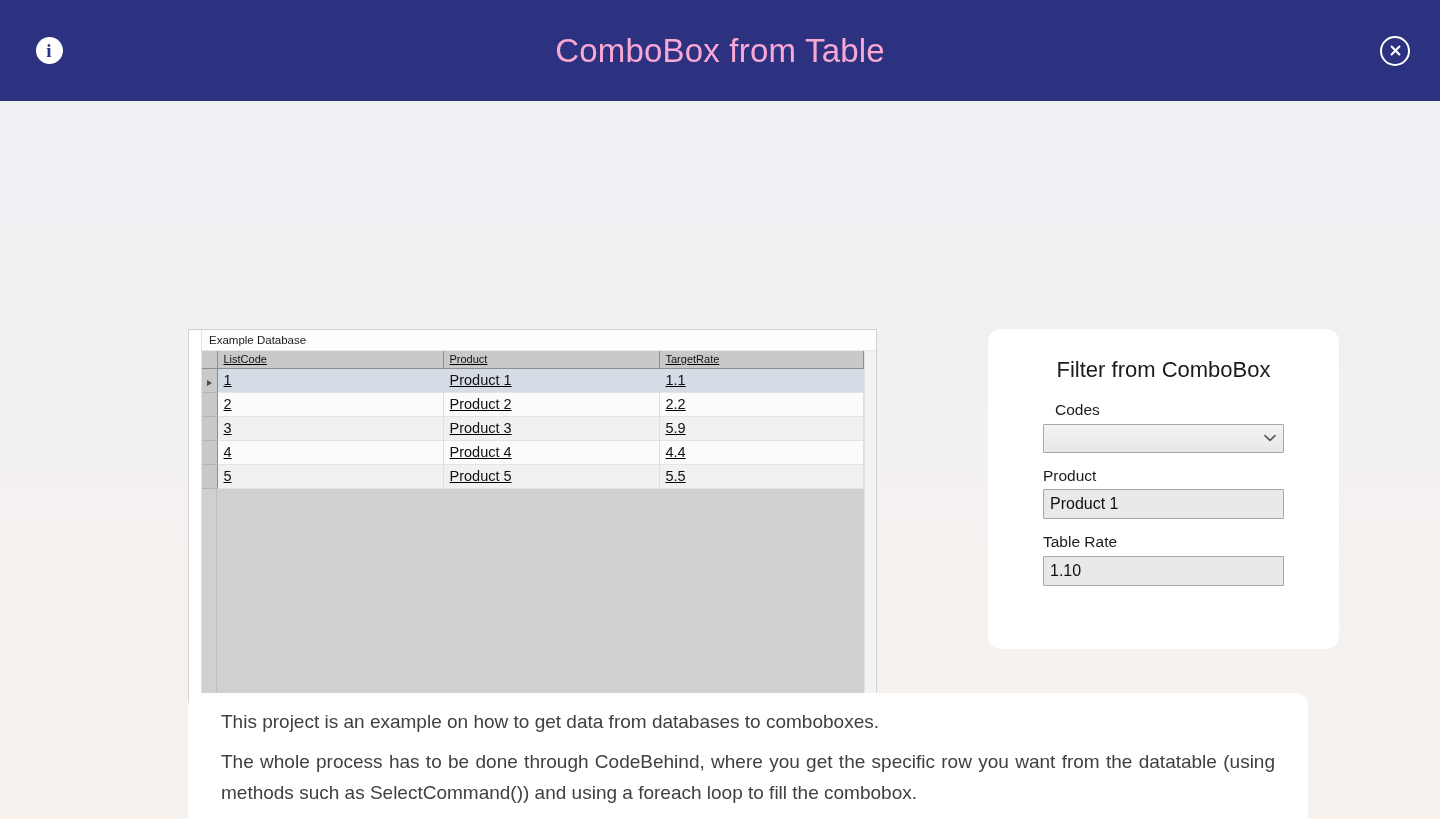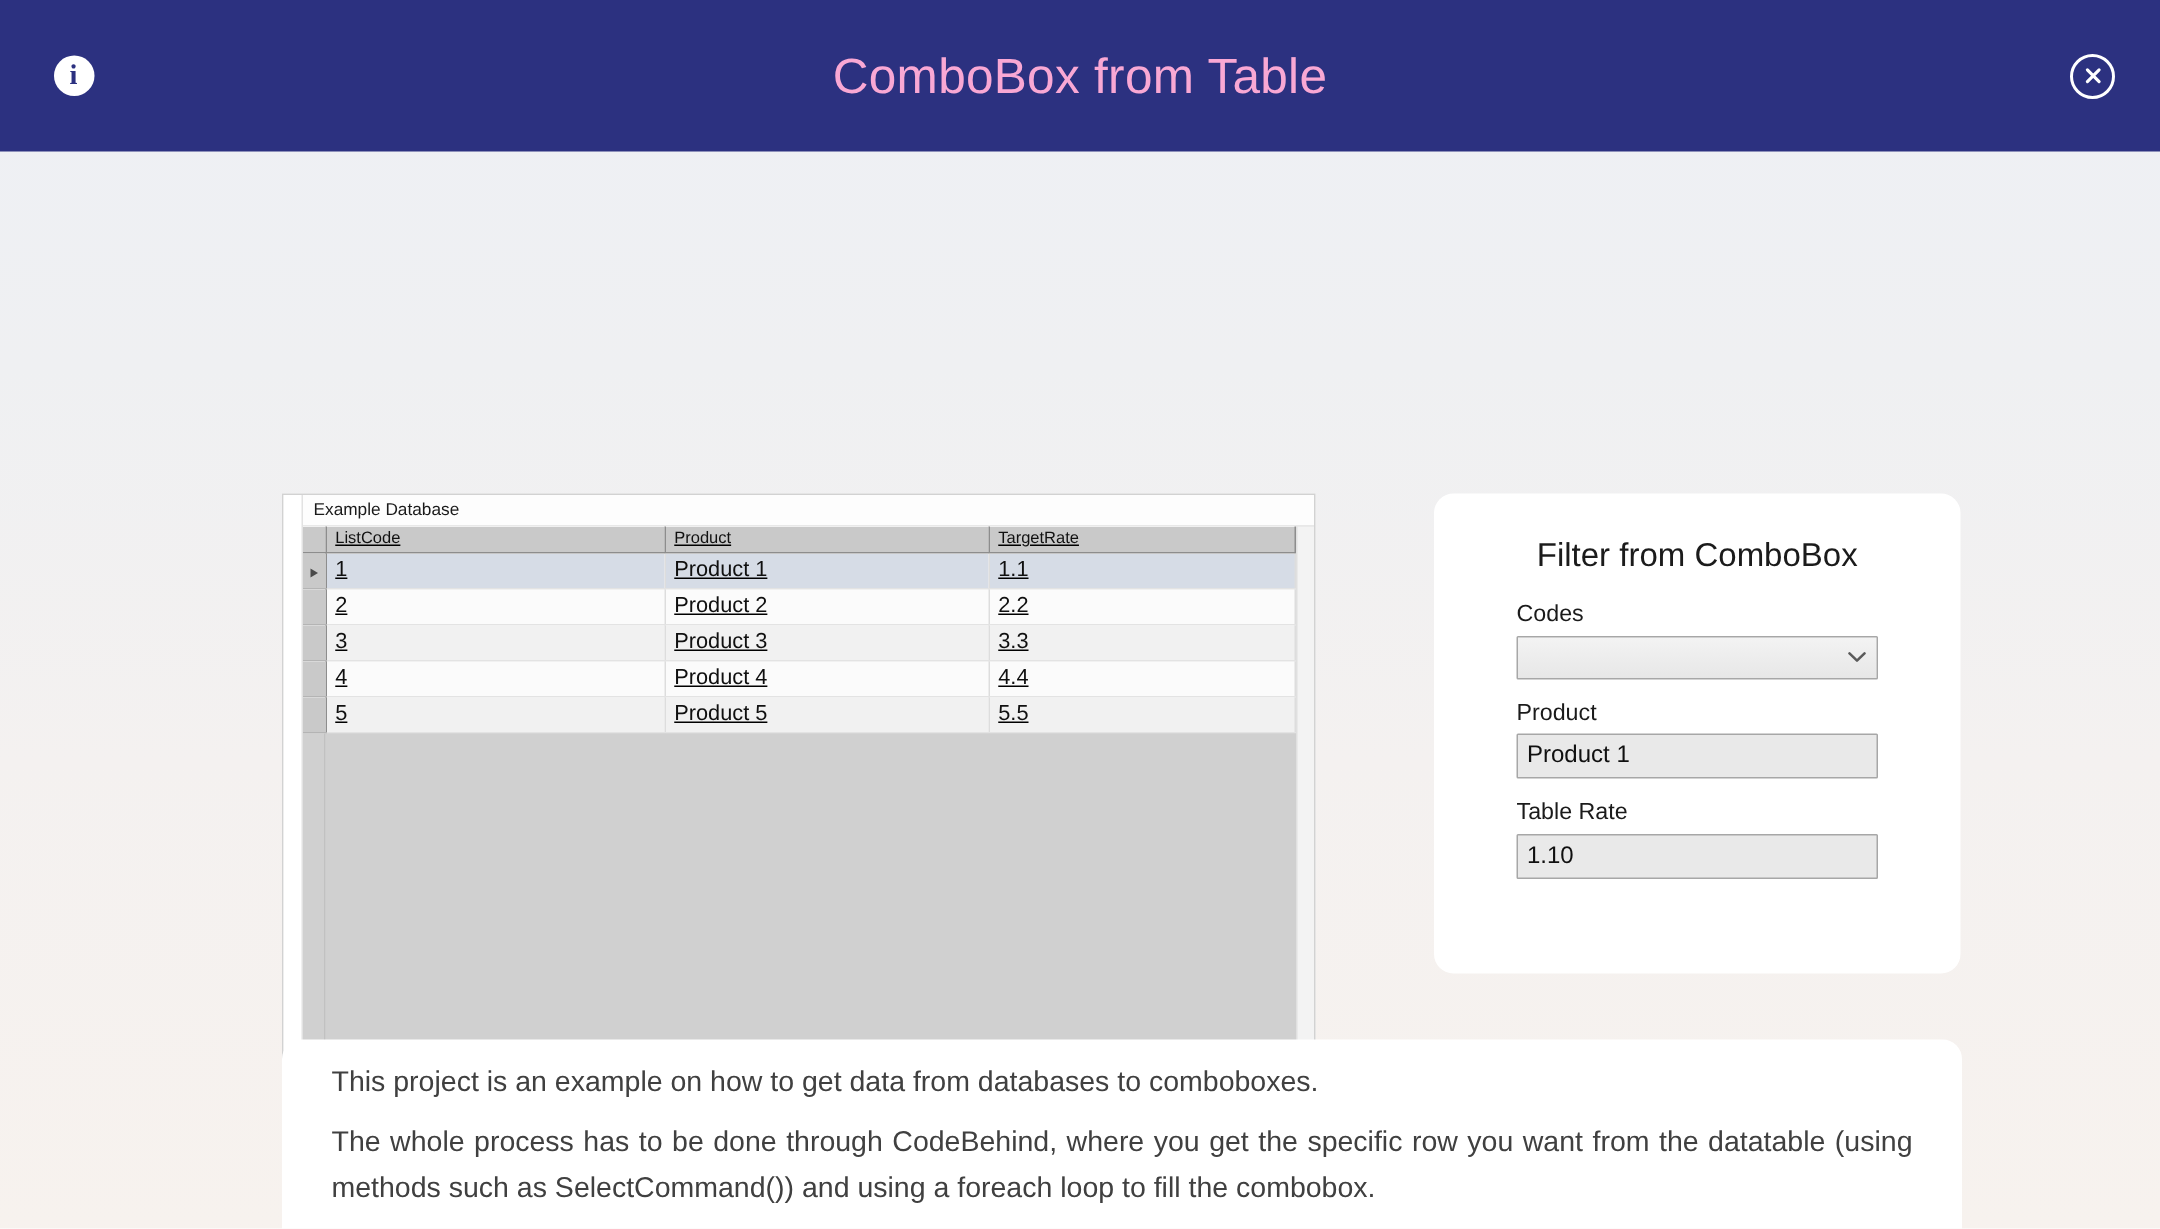--- a/index.html
+++ b/index.html
@@ -206,41 +206,41 @@
     border-left: 1px solid #e0e0e0;
   }
   .grid-vscroll-right .thumb {
     width: 100%;
     height: 0;
   }
 
   
   .filter-card {
     position: absolute;
-    left: 956px; top: 228px;
+    left: 988px; top: 228px;
     width: 351px; height: 320px;
     background: #ffffff;
     border-radius: 13px;
   }
   .filter-title {
     text-align: center;
     font-size: 22px;
     color: #1b1b1b;
     margin-top: 28px;
     font-weight: 400;
   }
   .field-group { padding: 0 55px; }
   .field-label {
     font-size: 15.5px;
     color: #1b1b1b;
     margin-top: 14px;
     margin-bottom: 4px;
     line-height: 1.2;
   }
-  .field-label.first { margin-top: 18px; }
+  .field-label.first { margin-top: 18px; margin-left: 12px; }
   .wf-combo {
     height: 29px;
     background: linear-gradient(to bottom, #f3f3f3 0%, #e7e7e7 100%);
     border: 1px solid #a7a7a7;
     border-radius: 1px;
     display: flex;
     align-items: center;
     position: relative;
     cursor: pointer;
   }
@@ -353,21 +353,21 @@
               <tr class="dg-row odd">
                 <td class="marker-cell"></td>
                 <td>2</td>
                 <td>Product 2</td>
                 <td>2.2</td>
               </tr>
               <tr class="dg-row even">
                 <td class="marker-cell"></td>
                 <td>3</td>
                 <td>Product 3</td>
-                <td>3.3</td>
+                <td>5.9</td>
               </tr>
               <tr class="dg-row odd">
                 <td class="marker-cell"></td>
                 <td>4</td>
                 <td>Product 4</td>
                 <td>4.4</td>
               </tr>
               <tr class="dg-row even">
                 <td class="marker-cell"></td>
                 <td>5</td>

